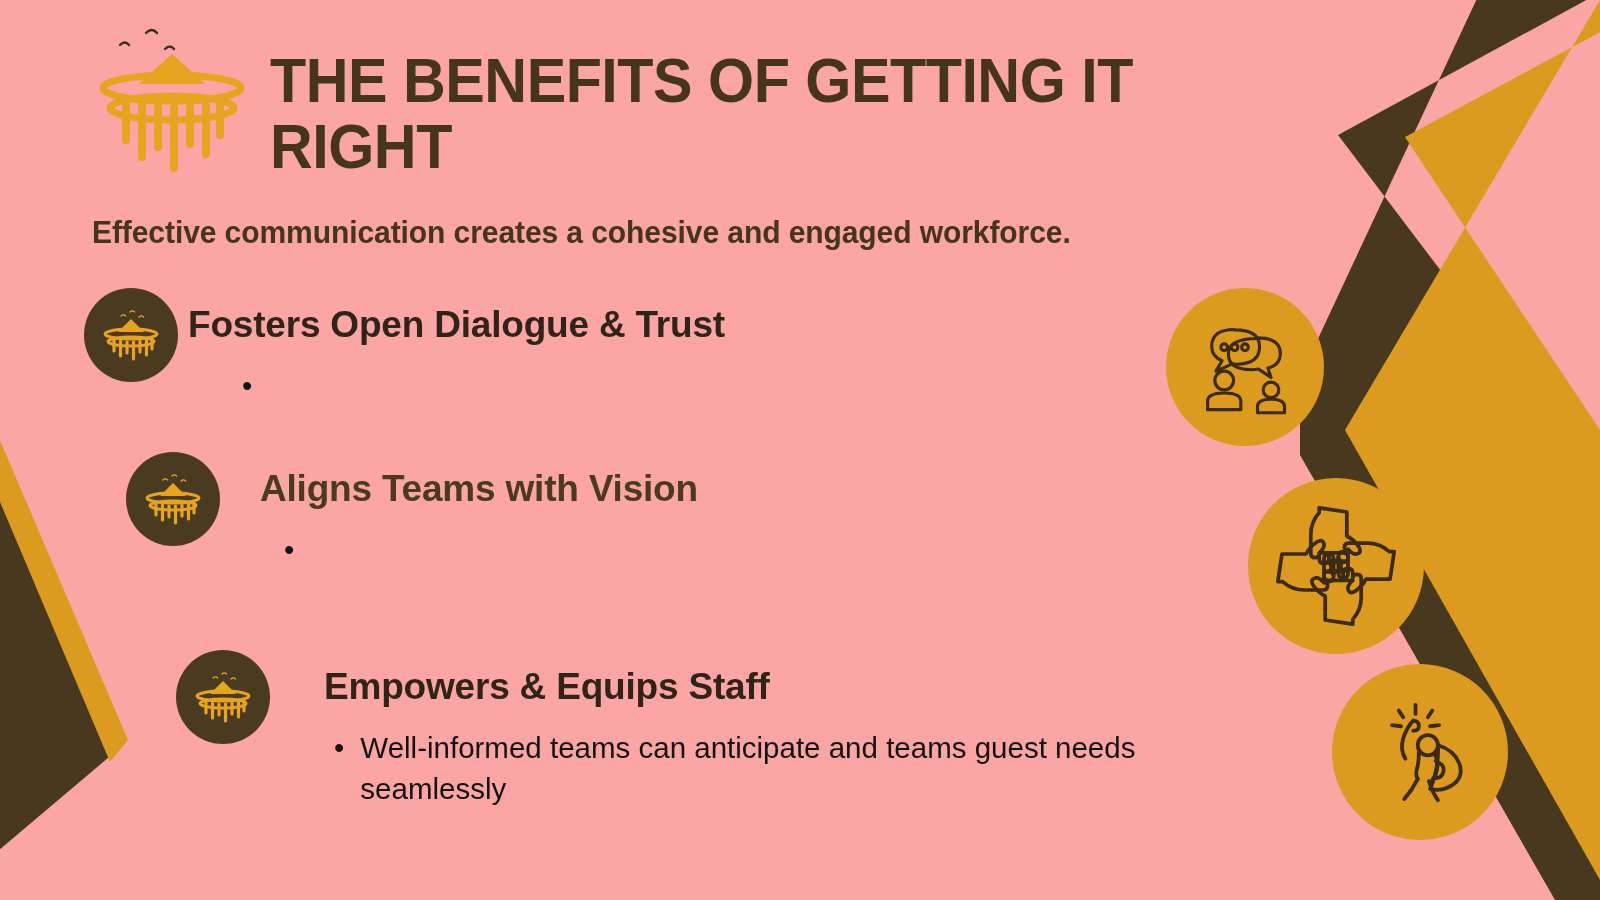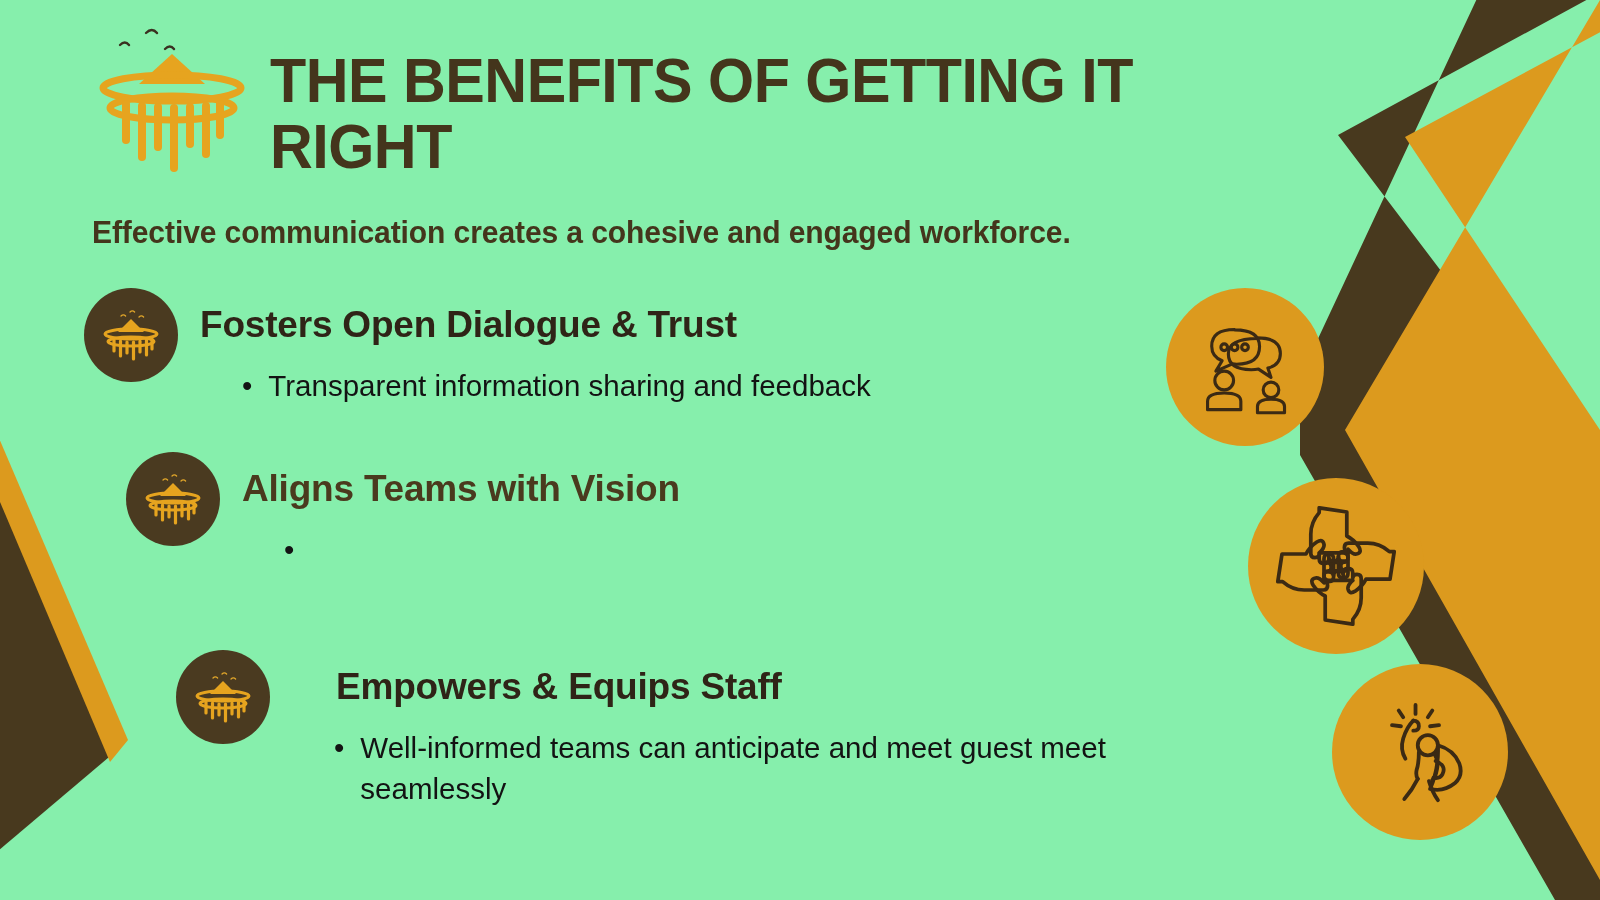--- a/index.html
+++ b/index.html
@@ -10,21 +10,21 @@
     height: 900px;
     background: #ffffff;
     font-family: "Liberation Sans", sans-serif;
     overflow: hidden;
   }
 
   #slide {
     position: relative;
     width: 1600px;
     height: 900px;
-    background: #86efac;
+    background: #fca5a5;
     overflow: hidden;
   }
 
   
   .deco { position: absolute; pointer-events: none; }
 
   #deco-left  { left: 0;  top: 0; width: 260px; height: 900px; }
   #deco-right { right: 0; top: 0; width: 300px; height: 900px; }
 
   
@@ -78,21 +78,21 @@
     border-radius: 50%;
     background: #4a3a20;
     display: flex;
     align-items: center;
     justify-content: center;
   }
   .benefit .badge svg { width: 64px; height: 64px; display: block; }
 
   .benefit .heading {
     position: absolute;
-    left: 116px;
+    left: 104px;
     top: 16px;
     font-size: 37px;
     font-weight: 700;
     white-space: nowrap;
     letter-spacing: -0.2px;
   }
 
   .benefit .bullet-row {
     position: absolute;
     display: flex;
@@ -110,21 +110,21 @@
     flex: 0 0 auto;
   }
 
   
   #benefit-1 { left: 84px; top: 288px; width: 1000px; }
   #benefit-1 .heading { color: #2f2417; }
   #benefit-1 .bullet-row { left: 158px; top: 78px; width: 820px; }
 
   
   #benefit-2 { left: 126px; top: 452px; width: 1000px; }
-  #benefit-2 .heading { color: #4a3a1e; }
+  #benefit-2 .heading { color: #4a3a1e; margin-left: 30px; }
   #benefit-2 .bullet-row { left: 158px; top: 78px; width: 800px; }
 
   
   #benefit-3 { left: 176px; top: 650px; width: 1060px; }
   #benefit-3 .heading { color: #2f2417; margin-left: 44px; }
   #benefit-3 .bullet-row { left: 158px; top: 78px; width: 900px; }
 
   
   .illus {
     position: absolute;
@@ -210,21 +210,20 @@
           <line x1="34.5" y1="39" x2="34.5" y2="56"></line>
           <line x1="41" y1="38" x2="41" y2="49"></line>
           <line x1="47.5" y1="37" x2="47.5" y2="52"></line>
           <line x1="53" y1="36" x2="53" y2="46"></line>
         </g>
       </svg>
     </div>
     <div class="heading">Fosters Open Dialogue &amp; Trust</div>
     <div class="bullet-row">
       <span class="bullet-dot">•</span>
-      <span>Transparent information sharing and feedback</span>
     </div>
   </div>
 
   <div class="benefit" id="benefit-2">
     <div class="badge">
       <svg viewBox="0 0 64 64">
         <g fill="none" stroke="#E0A52A" stroke-width="1.3" stroke-linecap="round">
           <path d="M22 13 q2.4 -2.4 4.6 0"></path>
           <path d="M31 9 q2.4 -2.4 4.6 0"></path>
           <path d="M40 14 q2.4 -2.4 4.6 0"></path>
@@ -267,21 +266,21 @@
           <line x1="34.5" y1="39" x2="34.5" y2="56"></line>
           <line x1="41" y1="38" x2="41" y2="49"></line>
           <line x1="47.5" y1="37" x2="47.5" y2="52"></line>
           <line x1="53" y1="36" x2="53" y2="46"></line>
         </g>
       </svg>
     </div>
     <div class="heading">Empowers &amp; Equips Staff</div>
     <div class="bullet-row">
       <span class="bullet-dot">•</span>
-      <span>Well-informed teams can anticipate and meet guest meet seamlessly</span>
+      <span>Well-informed teams can anticipate and teams guest needs seamlessly</span>
     </div>
   </div>
 
   <div class="illus" id="illus-dialogue">
     <svg viewBox="0 0 100 100">
       <g fill="none" stroke="#3B2A14" stroke-width="3" stroke-linejoin="round" stroke-linecap="round">
 
         <path d="M62 22 q22 0 22 15 q0 11 -12 14 l3 9 l-12 -8 q-3 0.6 -7 0.6 q-22 0 -22 -15 q0 -15 28 -15 z"></path>
 
         <path d="M40 14 q-22 0 -22 16 q0 10 10 14 l-6 10 l16 -7 q2 0.3 4 0.3 q22 0 22 -17 q0 -16 -24 -16 z"></path>

